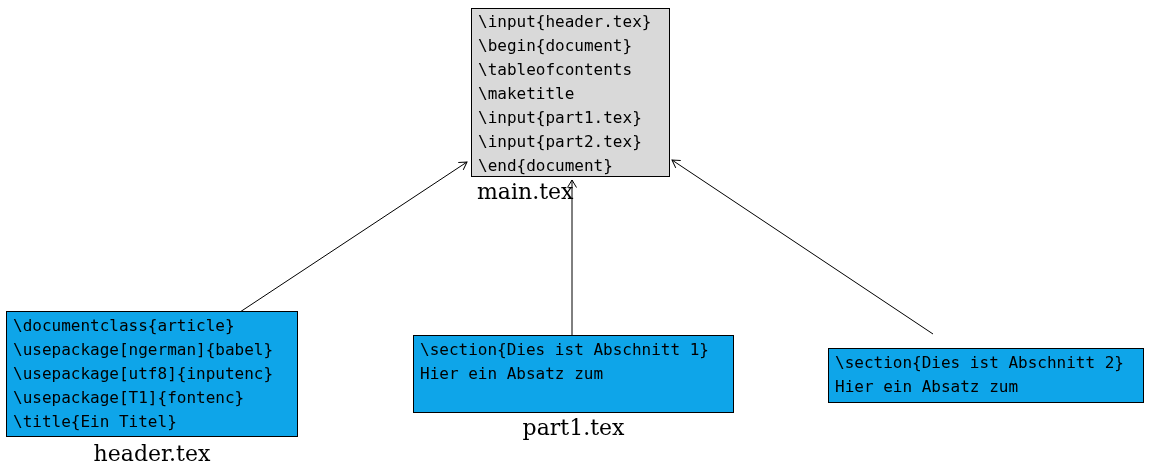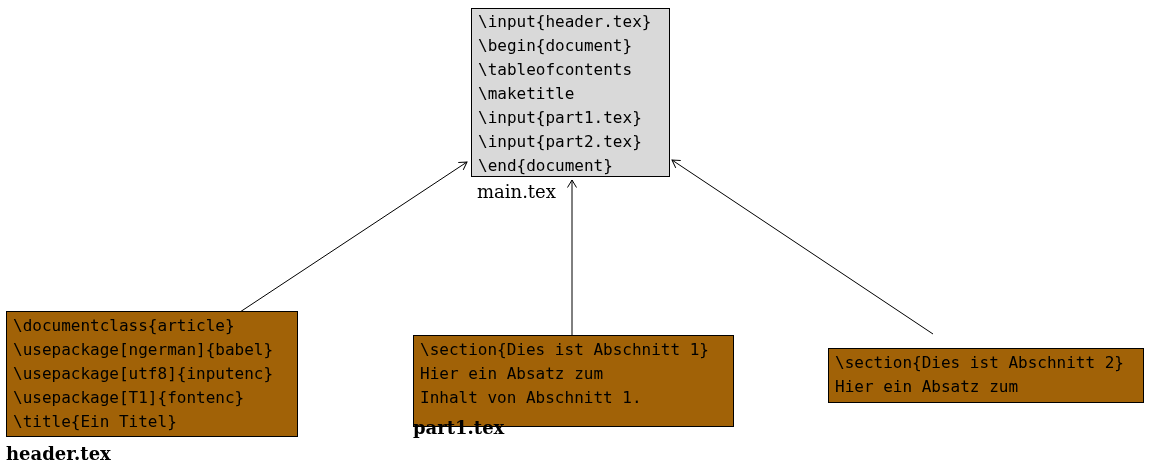--- a/index.html
+++ b/index.html
@@ -19,43 +19,42 @@
   .edges-svg {
     position: absolute;
     inset: 0;
     width: 1159px;
     height: 474px;
   }
   .code-box {
     position: absolute;
     box-sizing: border-box;
     border: 1px solid #000000;
-    background: #a16207;
+    background: #0ea5e9;
     padding: 1px 6px 0 6px;
   }
   .code-box.shaded {
     background: #d9d9d9;
   }
   .code-line {
     font-family: "DejaVu Sans Mono", monospace;
     font-size: 16px;
     line-height: 24px;
     white-space: pre;
     color: #000000;
   }
   .file-label {
     position: absolute;
     font-family: "DejaVu Serif", serif;
-    font-size: 18px;
+    font-size: 22px;
     line-height: 20px;
     color: #000000;
   }
   .file-label.centered {
-    text-align: left;
-    font-weight: bold;
+    text-align: center;
   }
 </style>
 </head>
 <body>
 
 <div class="canvas">
 
   <svg class="edges-svg" viewBox="0 0 1159 474" xmlns="http://www.w3.org/2000/svg">
     <defs>
       <marker id="arrow" markerUnits="userSpaceOnUse" markerWidth="18" markerHeight="14" viewBox="-9 -7 18 14" refX="0" refY="0" orient="auto">
@@ -80,24 +79,23 @@
 
   <div class="code-box" style="left:6px; top:311px; width:292px; height:126px; padding-top:2px;">
     <div class="code-line">\documentclass{article}</div>
     <div class="code-line">\usepackage[ngerman]{babel}</div>
     <div class="code-line">\usepackage[utf8]{inputenc}</div>
     <div class="code-line">\usepackage[T1]{fontenc}</div>
     <div class="code-line">\title{Ein Titel}</div>
   </div>
   <div class="file-label centered" style="left:6px; top:444px; width:292px;">header.tex</div>
 
-  <div class="code-box" style="left:413px; top:335px; width:321px; height:92px; padding-top:2px;">
+  <div class="code-box" style="left:413px; top:335px; width:321px; height:78px; padding-top:2px;">
     <div class="code-line">\section{Dies ist Abschnitt 1}</div>
     <div class="code-line">Hier ein Absatz zum</div>
-    <div class="code-line">Inhalt von Abschnitt 1.</div>
   </div>
   <div class="file-label centered" style="left:413px; top:418px; width:321px;">part1.tex</div>
 
   <div class="code-box" style="left:828px; top:348px; width:316px; height:55px; padding-top:2px;">
     <div class="code-line">\section{Dies ist Abschnitt 2}</div>
     <div class="code-line">Hier ein Absatz zum</div>
   </div>
 
 </div>
 

